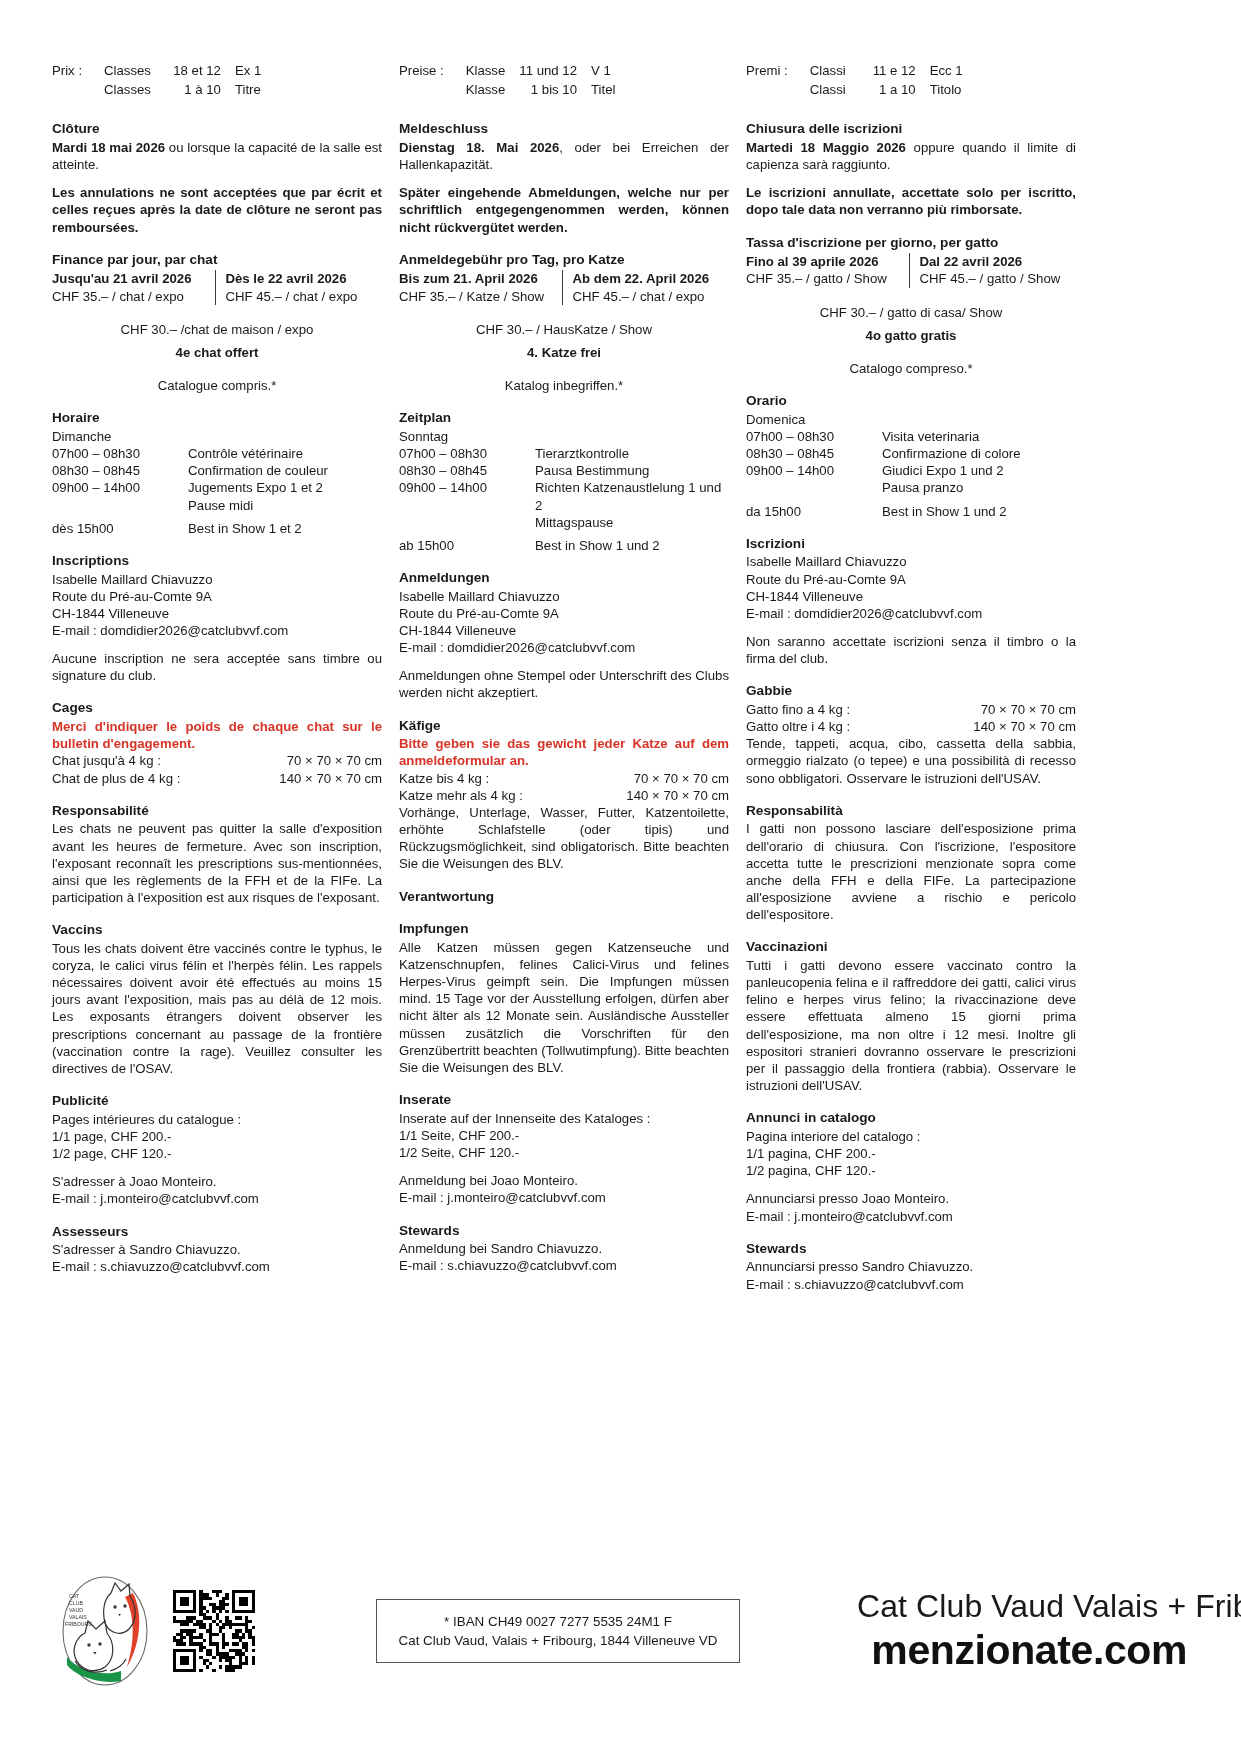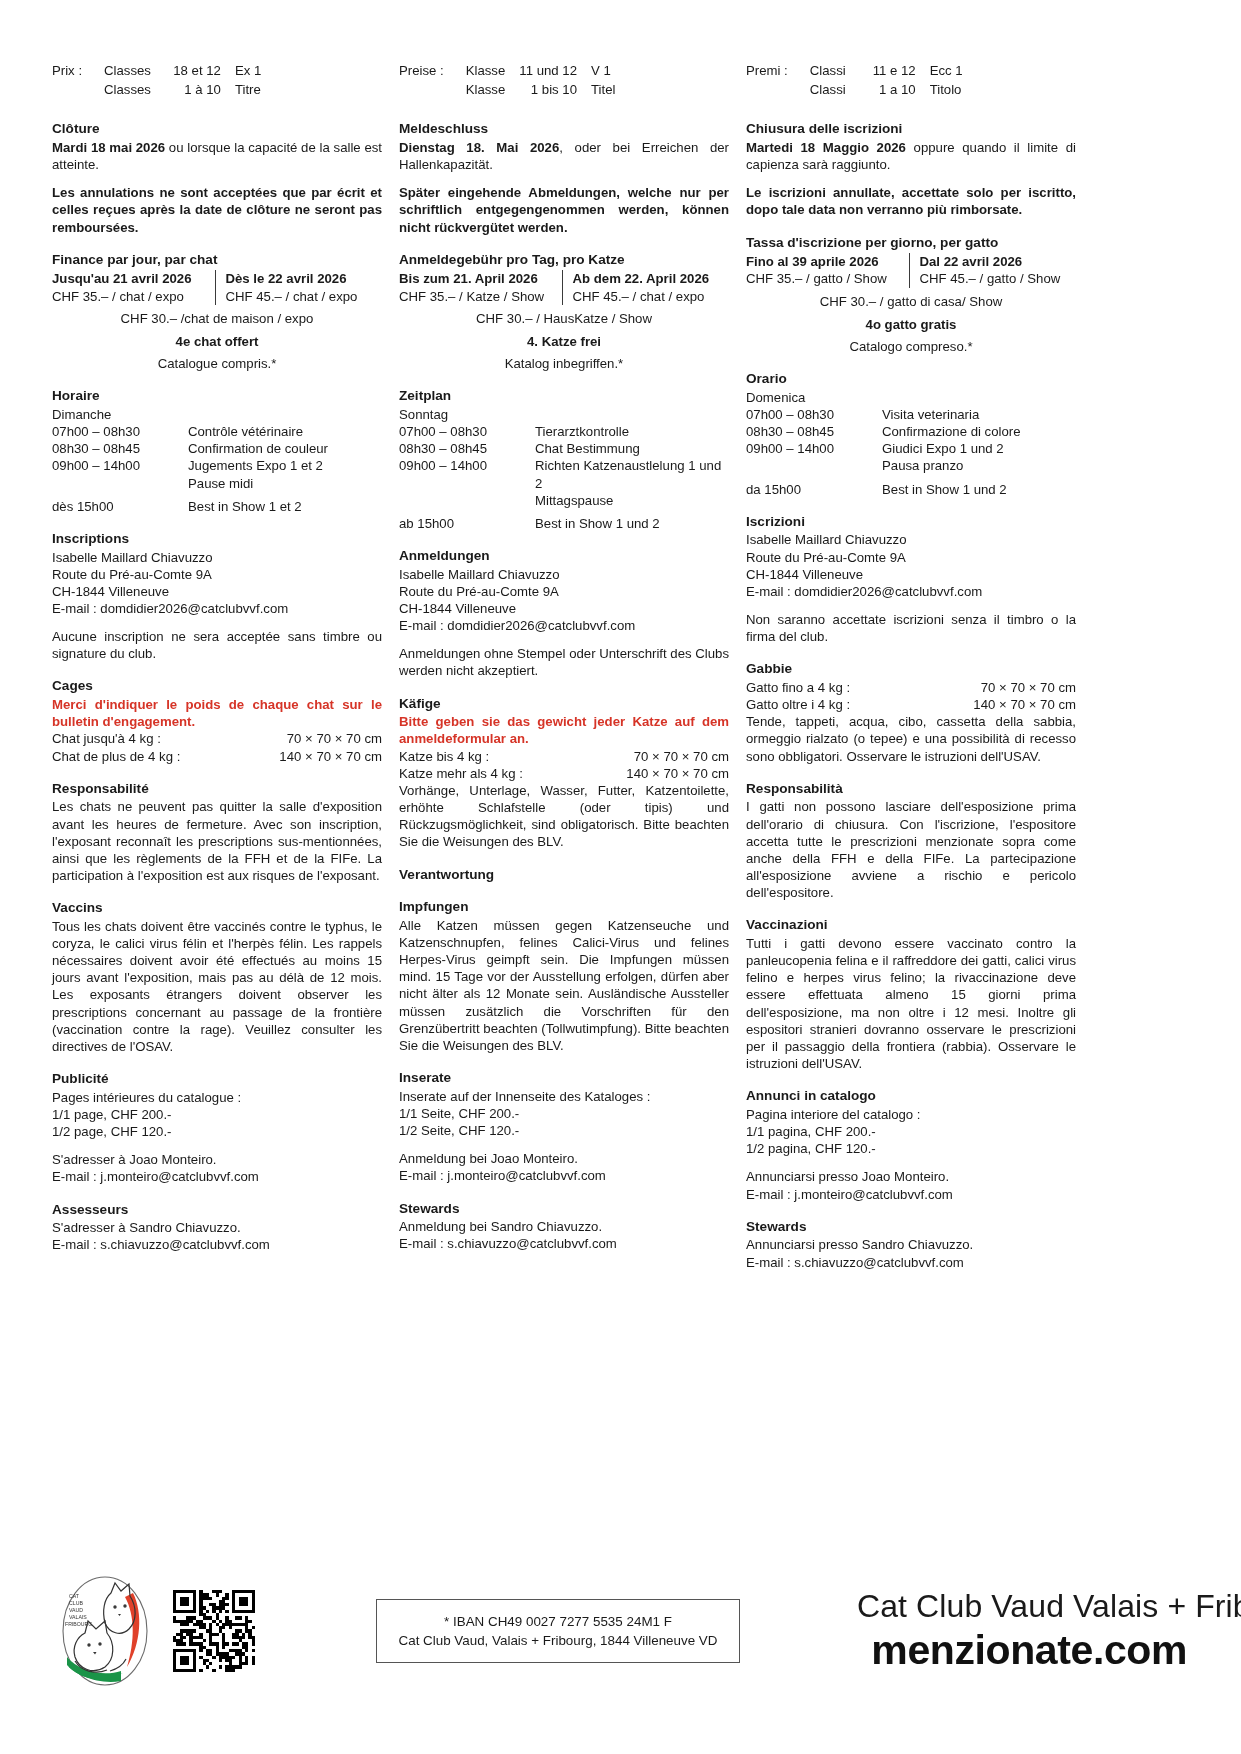--- a/index.html
+++ b/index.html
@@ -81,21 +81,21 @@
     flex: 1 1 50%;
     padding-right: 6px;
   }
   .feecol.right {
     border-left: 1.4px solid #3a3a3a;
     padding-left: 10px;
     padding-right: 0;
   }
   .feecol .ttl { font-weight: bold; white-space: nowrap; }
   .feecol .val { white-space: nowrap; }
-  .feecenter { text-align: center; margin-top: 5px; }
+  .feecenter { text-align: center; margin-top: 16px; }
   .feecenter.bold { font-weight: bold; margin-top: 6px; }
 
   
   .sched { display: table; width: 100%; }
   .sched .srow { display: table-row; }
   .sched .st {
     display: table-cell;
     white-space: nowrap;
     padding-right: 18px;
     width: 118px;
@@ -352,21 +352,21 @@
       <div class="blk">
         <div class="head">Zeitplan</div>
         <div class="p">Sonntag</div>
         <div class="sched">
           <div class="srow">
             <div class="st">07h00 – 08h30</div>
             <div class="sd">Tierarztkontrolle</div>
           </div>
           <div class="srow">
             <div class="st">08h30 – 08h45</div>
-            <div class="sd">Chat Bestimmung</div>
+            <div class="sd">Pausa Bestimmung</div>
           </div>
           <div class="srow">
             <div class="st">09h00 – 14h00</div>
             <div class="sd">Richten Katzenaustlelung 1 und 2</div>
           </div>
           <div class="srow">
             <div class="st"></div>
             <div class="sd">Mittagspause</div>
           </div>
           <div class="srow spacer">

